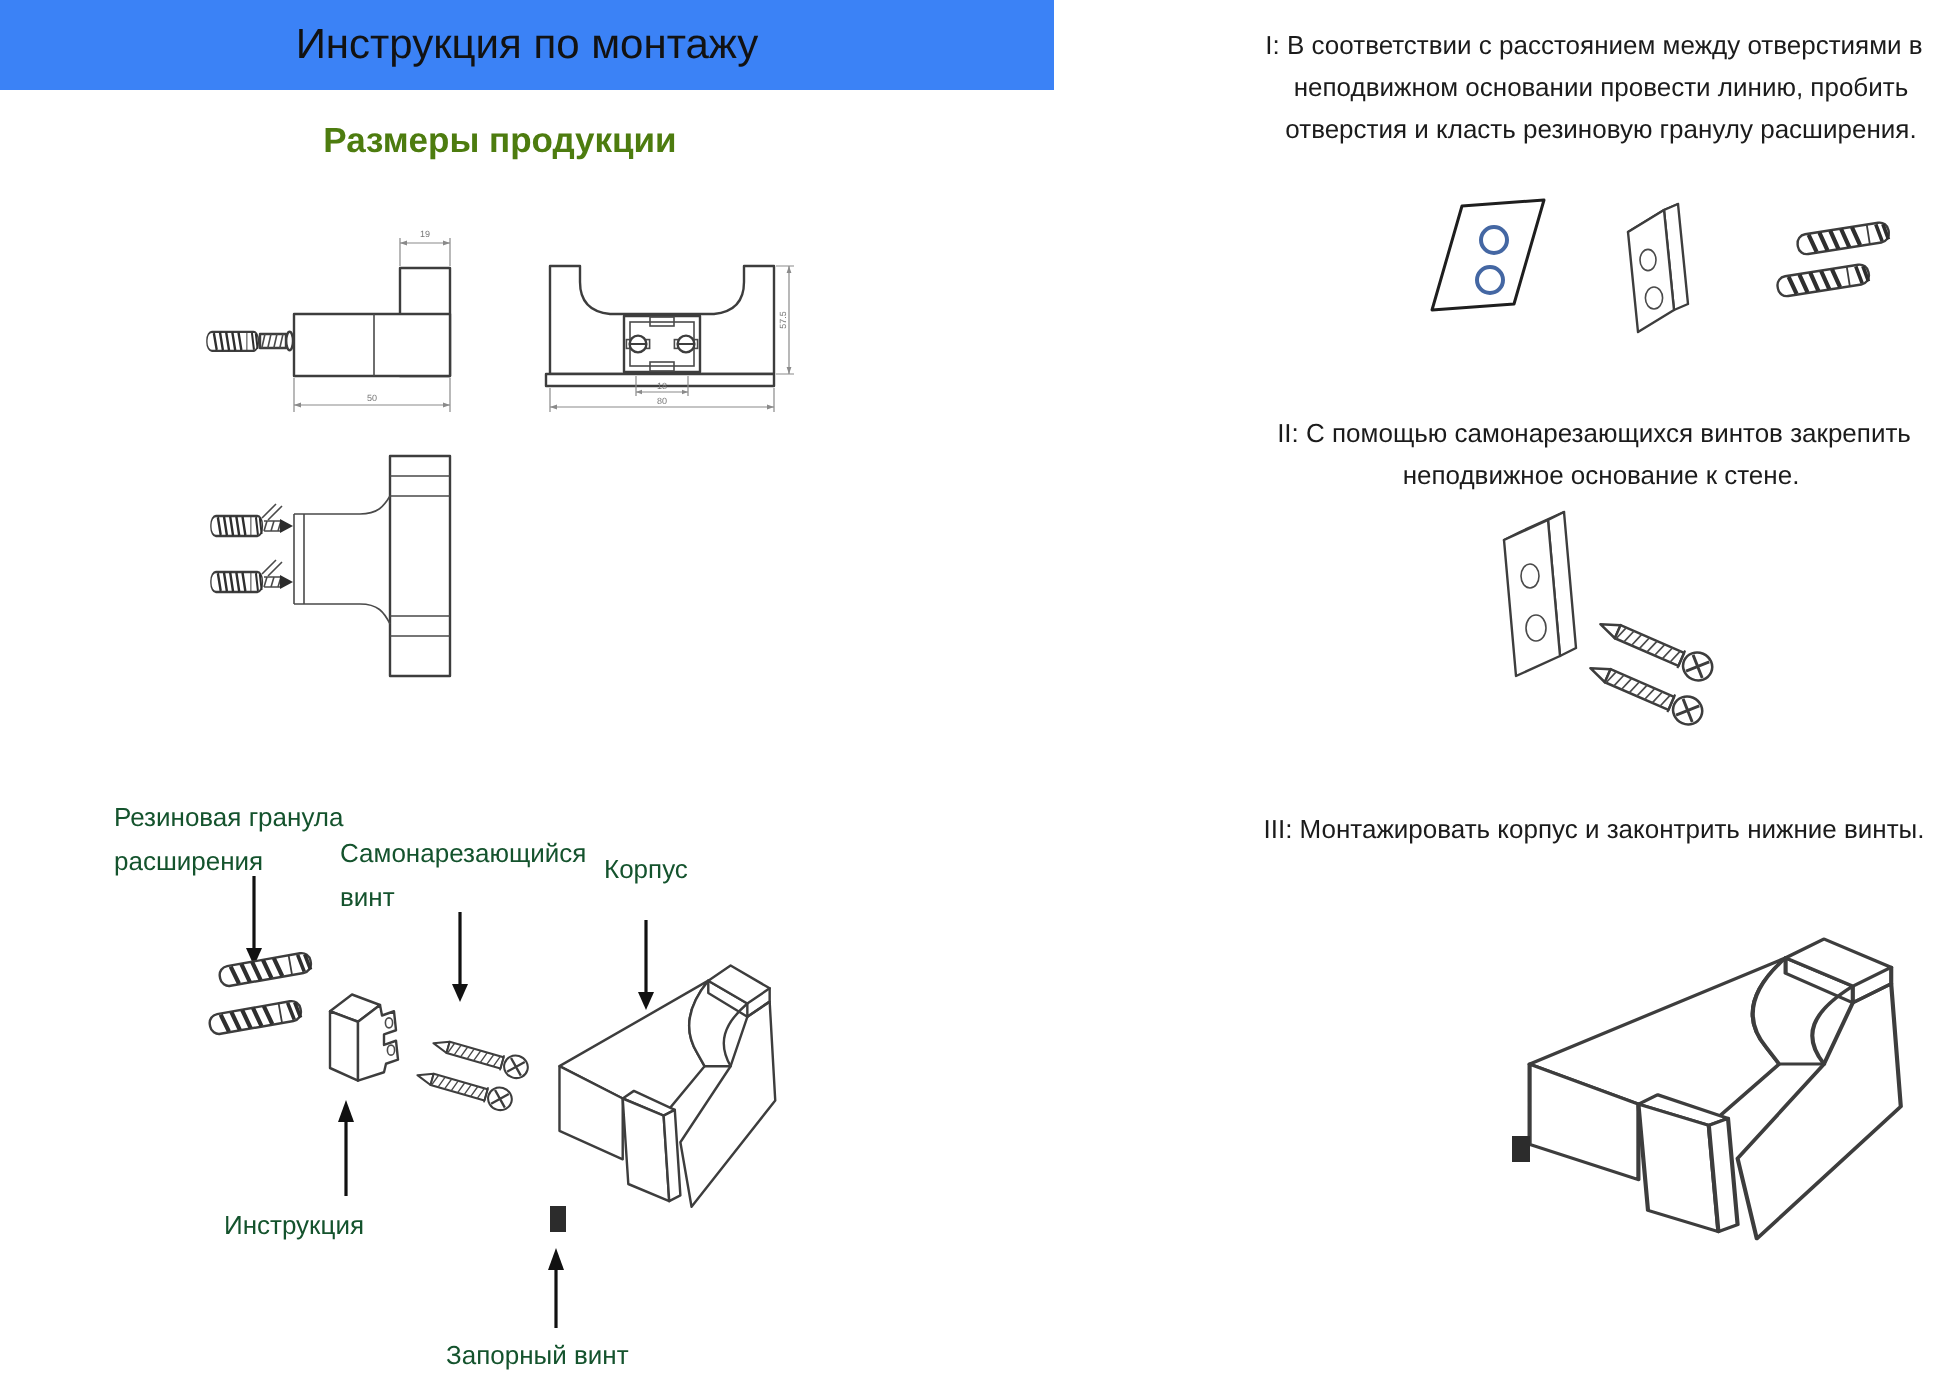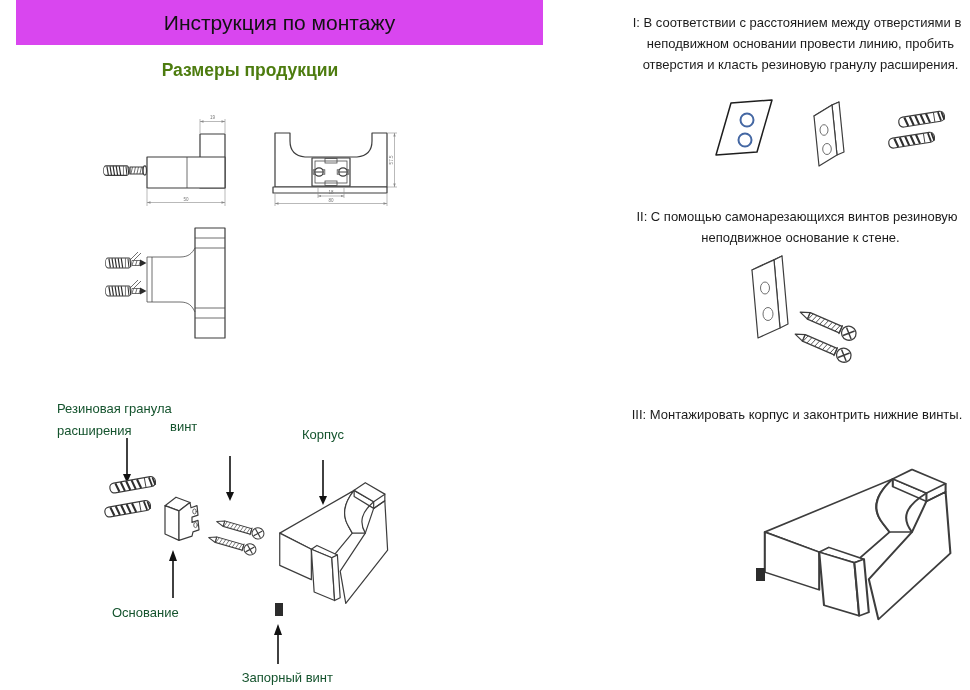--- a/index.html
+++ b/index.html
@@ -3,22 +3,22 @@
 <meta charset="utf-8">
 <style>
   * { margin:0; padding:0; box-sizing:border-box; }
   html,body { background:#fff; }
   body {
     width:970px; height:690px; position:relative; overflow:hidden;
     font-family:"Liberation Sans", sans-serif; color:#1c1c1c;
   }
   .abs { position:absolute; }
   .header-bar {
-    left:0; top:0; width:527px; height:45px; background:#d946ef;
-    display:flex; align-items:center; justify-content:center;margin-left:16px;
+    left:0; top:0; width:527px; height:45px; background:#3b82f6;
+    display:flex; align-items:center; justify-content:center;
   }
   .header-title { font-size:21px; font-weight:400; color:#121212; }
   .subtitle {
     left:115px; top:60px; width:270px; text-align:center;
     font-size:17.5px; color:#4d7c0f;
   }
   .step-text {
     left:630px; width:334px; font-size:13px; line-height:21px; color:#1b1b1b;
     padding-left:7px; text-indent:-7px;text-align:center;
   }
@@ -158,25 +158,26 @@
     <path d="M57,65.5 L63.5,69 L57,72.5 Z" class="dark"></path>
     <path d="M48,65 l7,-7 M51,66 l7,-7" class="ln-thin" stroke="#3d3d3d"></path>
   </g>
 </svg>
 
 <div class="abs part-label" style="left:57px;top:398px">
   <div>Резиновая гранула</div>
   <div>расширения</div>
 </div>
 <div class="abs part-label" style="left:170px;top:416px;width:126px">
+  <div>Самонарезающийся</div>
   <div style="text-align:left">винт</div>
 </div>
 <div class="abs part-label" style="left:302px;top:424px">Корпус</div>
-<div class="abs part-label" style="left:112px;top:602px">Основание</div>
-<div class="abs part-label" style="left:223px;top:667px;width:110px;text-align:right">Запорный винт</div>
+<div class="abs part-label" style="left:112px;top:602px">Инструкция</div>
+<div class="abs part-label" style="left:223px;top:667px;width:110px;text-align:left">Запорный винт</div>
 
 <svg class="abs" style="left:50px;top:430px" width="350" height="238" viewBox="0 0 350 238">
   <g>
     <line x1="77" y1="8" x2="77" y2="44" class="arrow"></line>
       <polygon points="73,44 81,44 77,53" class="arrow-head"></polygon>
   </g>
   <g>
     <line x1="180" y1="26" x2="180" y2="62" class="arrow"></line>
       <polygon points="176,62 184,62 180,71" class="arrow-head"></polygon>
   </g>
@@ -222,21 +223,21 @@
     <path d="M119,24 L137,13 L142,63 L124,74 Z" class="ln"></path>
     <ellipse cx="129" cy="38" rx="4" ry="5.3" class="ln-thin" stroke="#3d3d3d"></ellipse>
     <ellipse cx="132" cy="57" rx="4.3" ry="5.5" class="ln-thin" stroke="#3d3d3d"></ellipse>
   </g>
   <g>
     <use href="#anchor" transform="translate(202,24) rotate(-9)"></use>
     <use href="#anchor" transform="translate(192,45) rotate(-9)"></use>
   </g>
 </svg>
 
-<div class="abs step-text" style="top:206px">II: С помощью самонарезающихся винтов резиновую неподвижное основание к стене.</div>
+<div class="abs step-text" style="top:206px">II: С помощью самонарезающихся винтов закрепить неподвижное основание к стене.</div>
 <svg class="abs" style="left:728px;top:253px" width="195" height="135" viewBox="0 0 195 135">
   <g>
     <path d="M24,17 L46,7 L54,3 L32,13 Z" class="ln"></path>
     <path d="M46,7 L54,3 L60,71 L52,75 Z" class="ln"></path>
     <path d="M24,17 L46,7 L52,75 L30,85 Z" class="ln"></path>
     <ellipse cx="37" cy="35" rx="4.5" ry="6" class="ln-thin" stroke="#3d3d3d"></ellipse>
     <ellipse cx="40" cy="61" rx="5" ry="6.5" class="ln-thin" stroke="#3d3d3d"></ellipse>
   </g>
   <g>
     <use href="#screwpart" transform="translate(75,50) rotate(23.5) scale(1.05)"></use>

